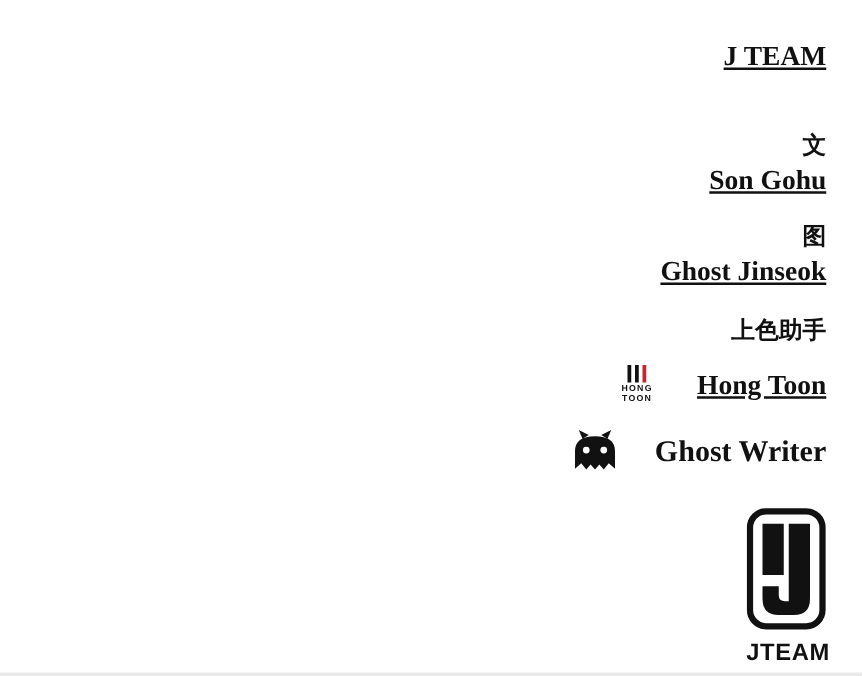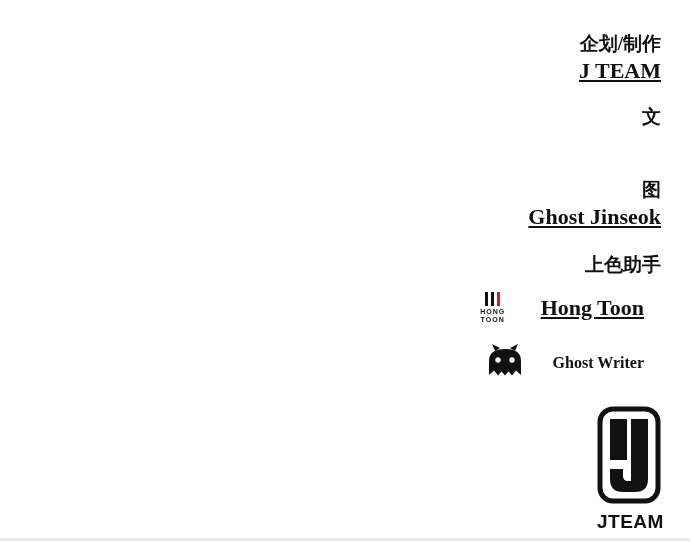--- a/index.html
+++ b/index.html
@@ -29,29 +29,29 @@
   }
   .name {
     font-size: 22px;
     font-weight: 700;
     line-height: 28px;
     white-space: nowrap;
     text-decoration: underline;
   }
   .row {
     position: absolute;
-    right: 46px;
+    right: 29px;
     display: flex;
     align-items: center;
     justify-content: flex-end;
     gap: 28px;
     text-align: right;
   }
   .two-line div {
-    font-size: 16px;
+    font-size: 24px;
     font-weight: 700;
     line-height: 25px;
     white-space: nowrap;
   }
   
   .ht-logo {
     width: 40px;
     display: flex;
     flex-direction: column;
     align-items: center;
@@ -97,26 +97,26 @@
     height: 3px;
     background: #e9e9e9;
   }
 </style>
 </head>
 <body>
 
 <div class="page">
 
   <section class="block" style="top:31px">
-    <div class="role">企划/制作</div>
     <div class="name">J TEAM</div>
   </section>
 
   <section class="block" style="top:104px">
     <div class="role">文</div>
+    <div class="name">Son Gohu</div>
   </section>
 
   <section class="block" style="top:177px">
     <div class="role">图</div>
     <div class="name">Ghost Jinseok</div>
   </section>
 
   <section class="block" style="top:252px">
     <div class="role">上色助手</div>
   </section>

